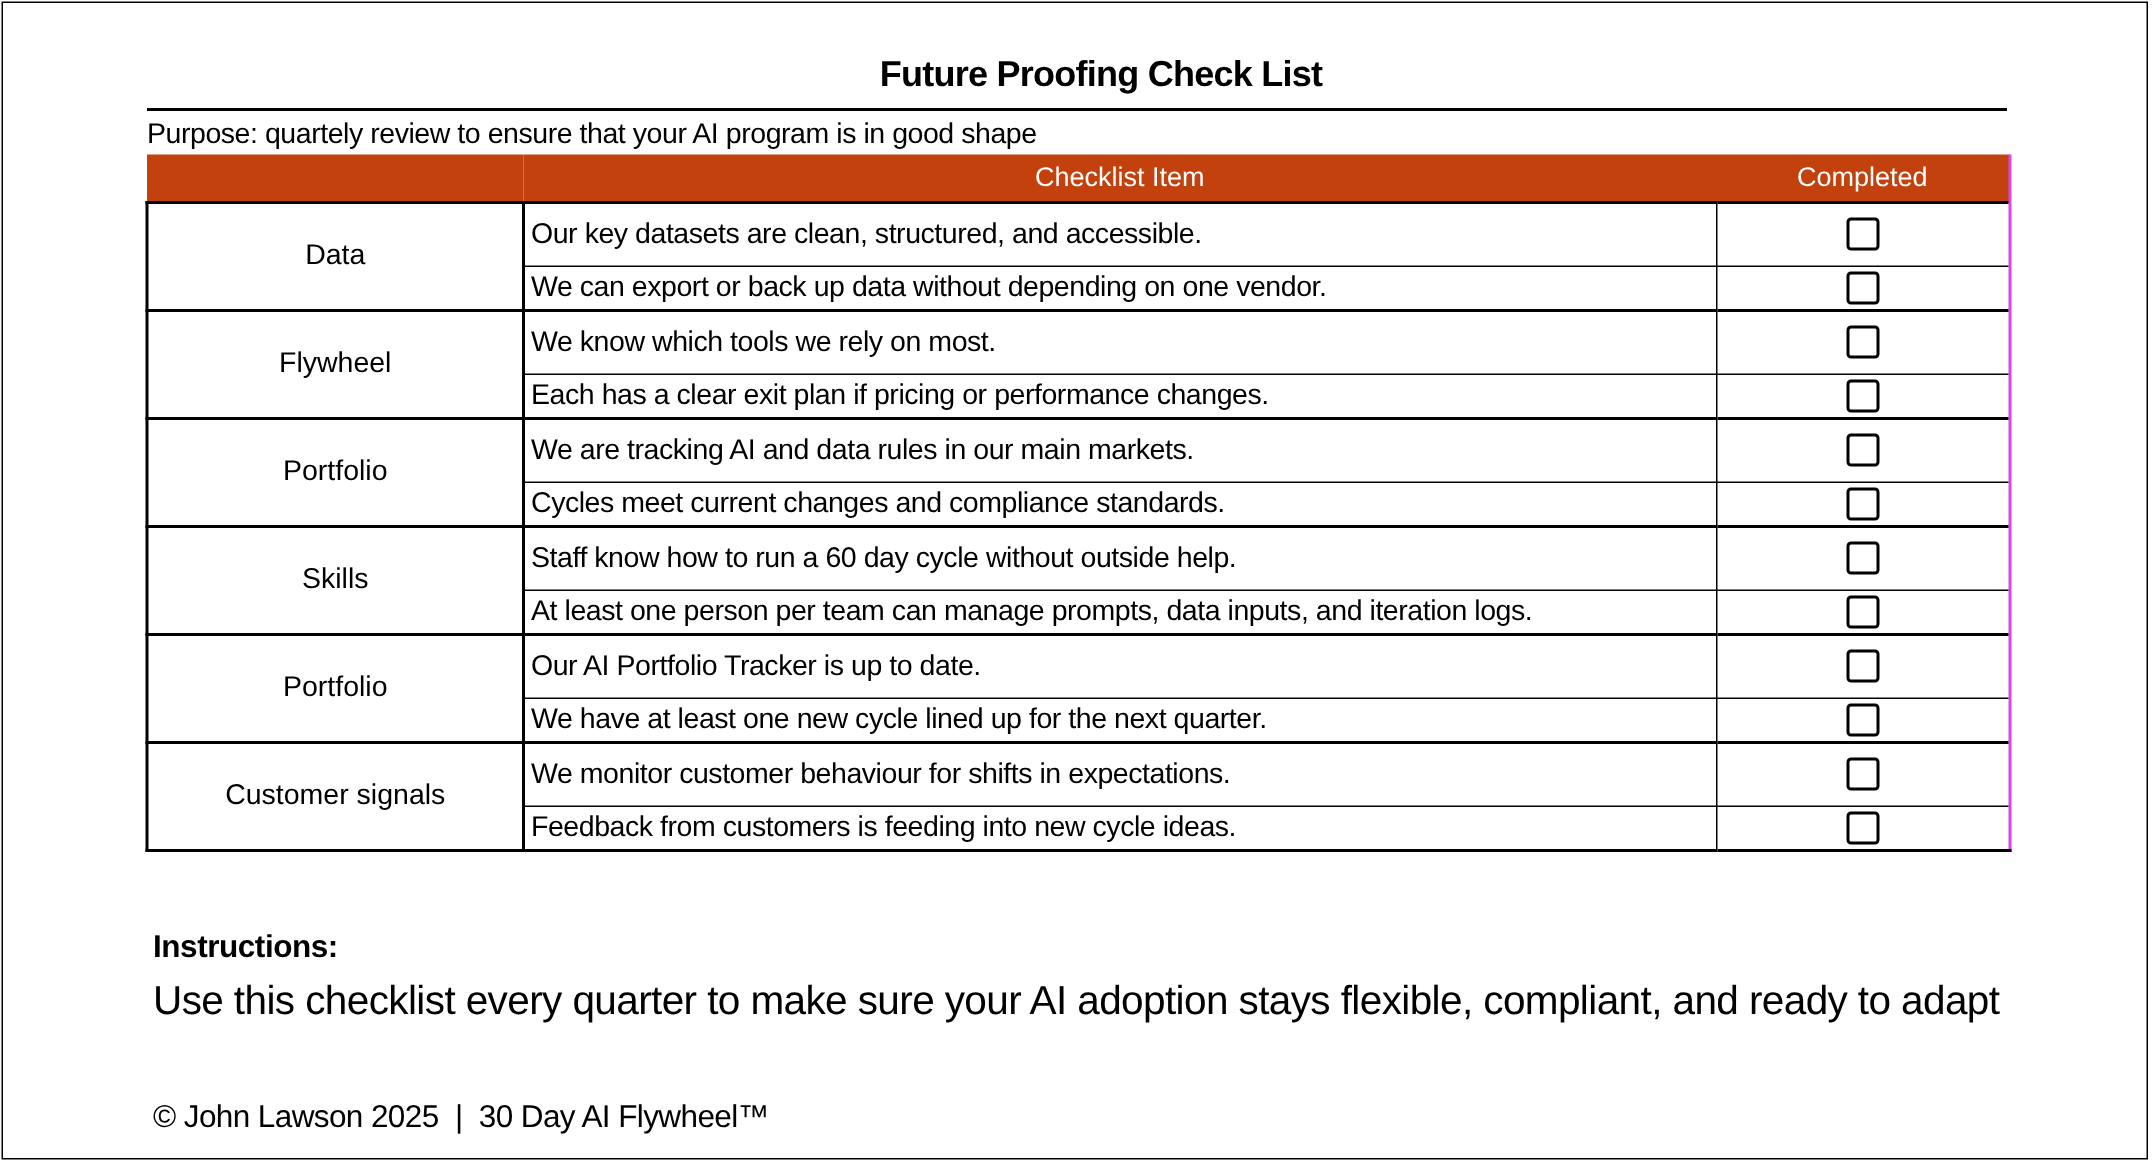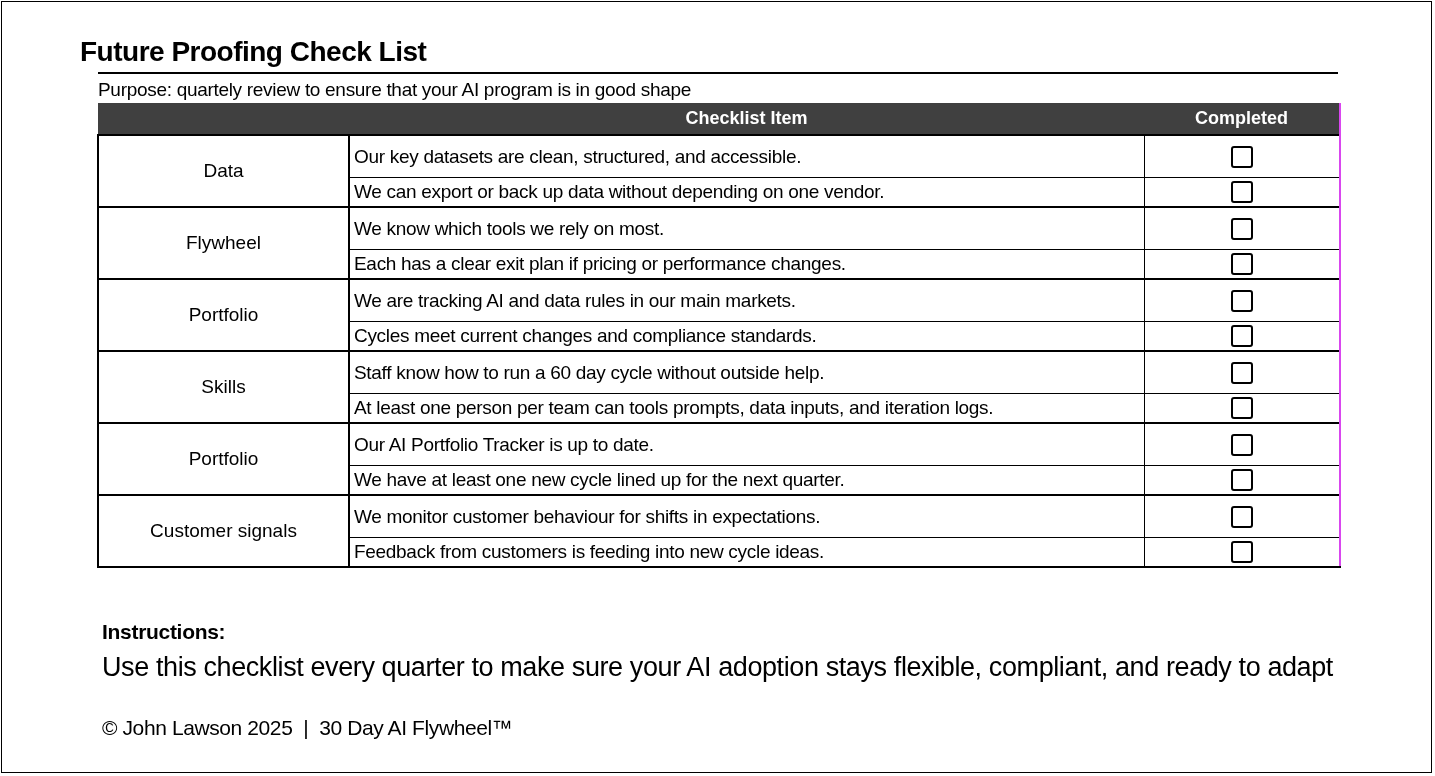--- a/index.html
+++ b/index.html
@@ -1,22 +1,22 @@
 <!DOCTYPE html>
 <html><head>
 <meta charset="utf-8">
 <style>
   html, body { margin:0; padding:0; background:#fff; }
   body { width:1435px; height:776px; position:relative; overflow:hidden; font-family:"Liberation Sans", sans-serif; color:#000; }
   .frame { position:absolute; left:1px; top:1px; width:1431px; height:772px; border:1px solid #000; box-sizing:border-box; }
-  .title { position:absolute; left:80px; width:1240px; top:36px; font-weight:bold; font-size:28px; letter-spacing:-0.5px; }
+  .title { position:absolute; left:114px; width:1240px; top:36px; text-align:center; font-weight:bold; font-size:24px; letter-spacing:-0.5px; }
   .title-rule { position:absolute; left:98px; width:1240px; top:72px; height:2px; background:#000; }
   .purpose { position:absolute; left:98px; width:1240px; top:79px; text-align:left; font-size:19px; letter-spacing:-0.3px; }
   table.cl { position:absolute; left:97px; top:103px; width:1242px; border-collapse:collapse; table-layout:fixed; }
-  table.cl th { background:#404040; color:#fff; font-weight:bold; font-size:18px; height:31px; padding:0; }
+  table.cl th { background:#c2410c; color:#fff; font-weight:normal; font-size:18px; height:31px; padding:0; }
   table.cl td { border:1px solid #000; padding:0; font-size:19px; }
   td.cat { border:2px solid #000 !important; text-align:center; font-weight:normal; font-size:19px; }
   td.item { padding-left:4px !important; white-space:nowrap; letter-spacing:-0.3px; }
   td.chk { text-align:center; }
   tr.r1 td { height:41px; border-top:2px solid #000; }
   tr.r2 td { height:28px; }
   .box { display:inline-block; width:18px; height:18px; border:2px solid #000; border-radius:3px; vertical-align:middle; cursor:pointer; }
   table.cl td:last-child, table.cl th:last-child { border-right:2px solid #d946ef; }
   tr.last td { border-bottom:2px solid #000; }
   .instr-h { position:absolute; left:102px; top:620px; font-weight:bold; font-size:21px; letter-spacing:-0.3px; }
@@ -71,21 +71,21 @@
     <tr class="r2">
       <td class="item">Cycles meet current changes and compliance standards.</td>
       <td class="chk"><span class="box"></span></td>
     </tr>
     <tr class="r1">
       <td class="cat" rowspan="2">Skills</td>
       <td class="item">Staff know how to run a 60 day cycle without outside help.</td>
       <td class="chk"><span class="box"></span></td>
     </tr>
     <tr class="r2">
-      <td class="item">At least one person per team can tools prompts, data inputs, and iteration logs.</td>
+      <td class="item">At least one person per team can manage prompts, data inputs, and iteration logs.</td>
       <td class="chk"><span class="box"></span></td>
     </tr>
     <tr class="r1">
       <td class="cat" rowspan="2">Portfolio</td>
       <td class="item">Our AI Portfolio Tracker is up to date.</td>
       <td class="chk"><span class="box"></span></td>
     </tr>
     <tr class="r2">
       <td class="item">We have at least one new cycle lined up for the next quarter.</td>
       <td class="chk"><span class="box"></span></td>
@@ -97,13 +97,13 @@
     </tr>
     <tr class="r2 last">
       <td class="item">Feedback from customers is feeding into new cycle ideas.</td>
       <td class="chk"><span class="box"></span></td>
     </tr>
   </tbody>
 </table>
 
 <div class="instr-h">Instructions:</div>
 <div class="instr-t">Use this checklist every quarter to make sure your AI adoption stays flexible, compliant, and ready to adapt</div>
-<div class="footer" style="white-space:pre;">© John Lawson 2025  |  30 Day AI Flywheel™</div>
+<div class="footer" style="white-space:pre;margin-top:17px;">© John Lawson 2025  |  30 Day AI Flywheel™</div>
 
 </body></html>

